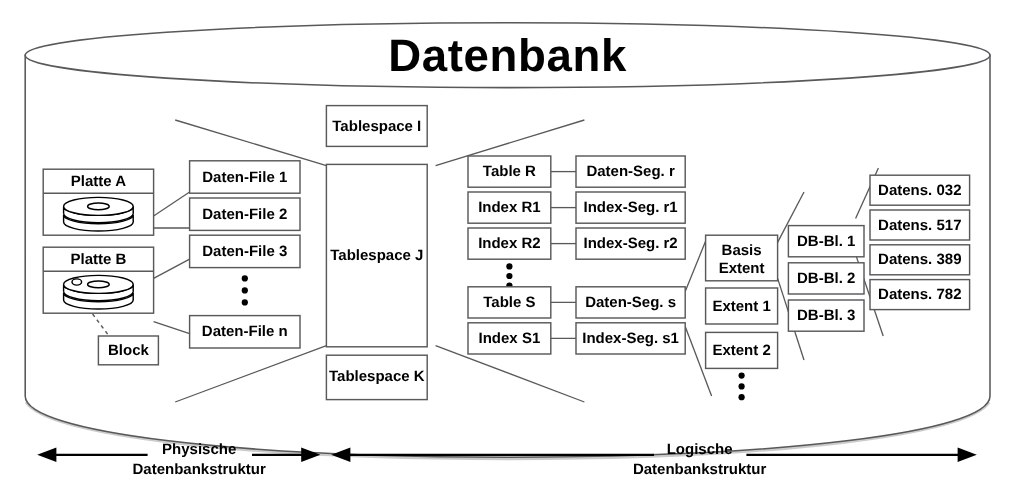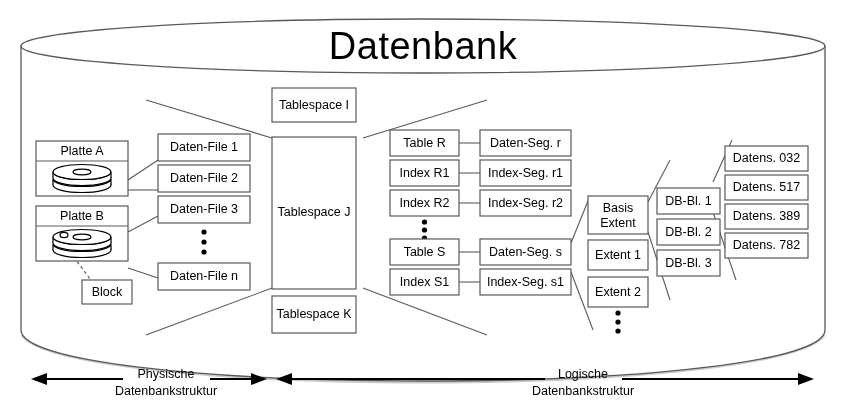--- a/index.html
+++ b/index.html
@@ -11,20 +11,21 @@
     width: 846px;
     height: 414px;
     font-family: "Liberation Sans", sans-serif;
     overflow: hidden;
   }
   #stage {
     position: relative;
     width: 846px;
     height: 414px;
     background: #ffffff;
+    font-weight: bold;
   }
   svg#diagram {
     position: absolute;
     left: 0;
     top: 0;
     width: 846px;
     height: 414px;
   }
   .box-rect {
     fill: #ffffff;

